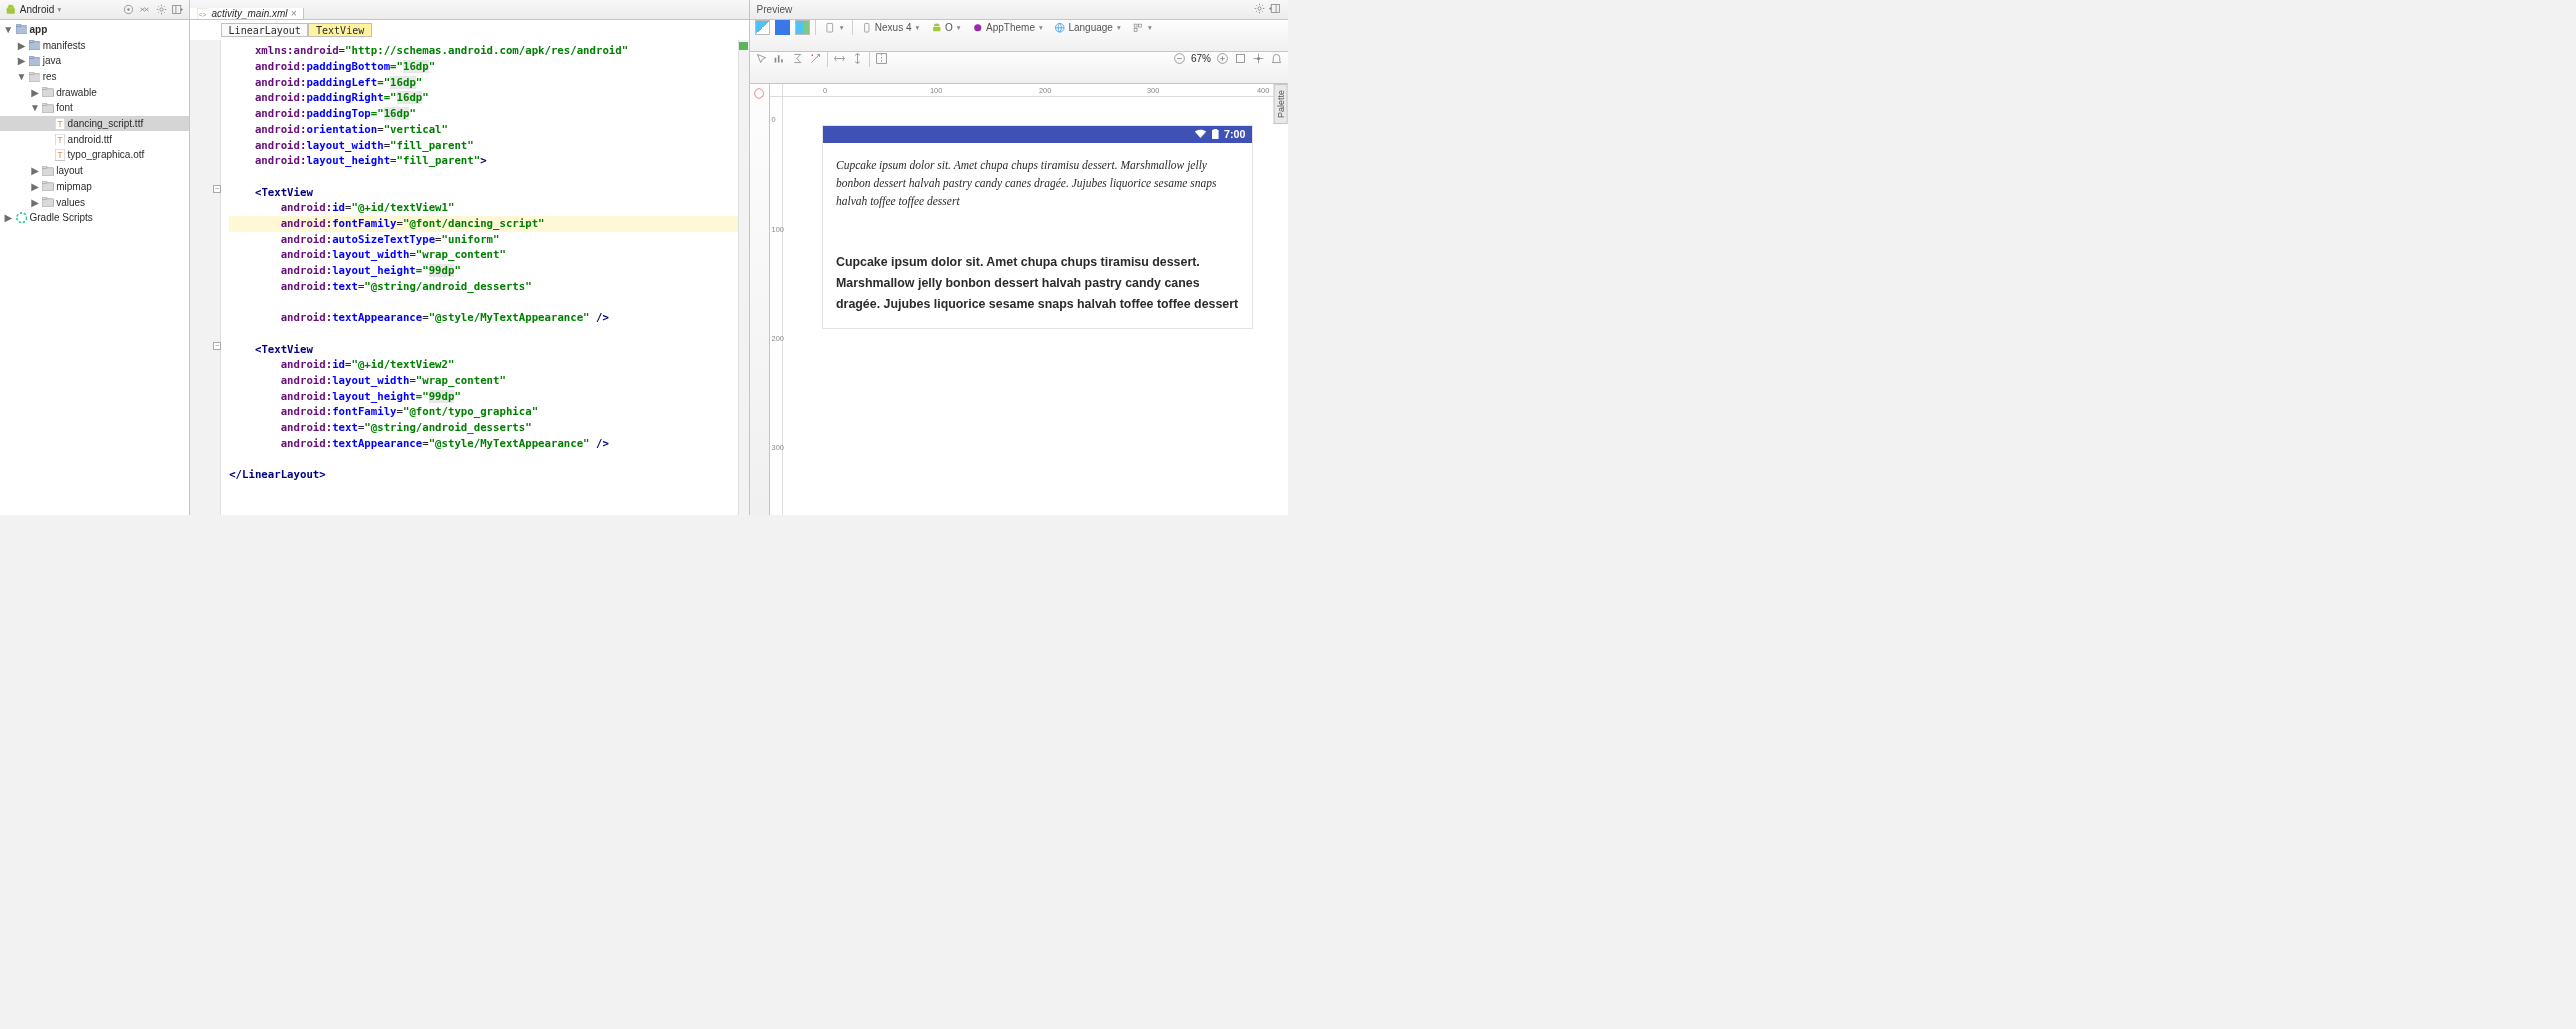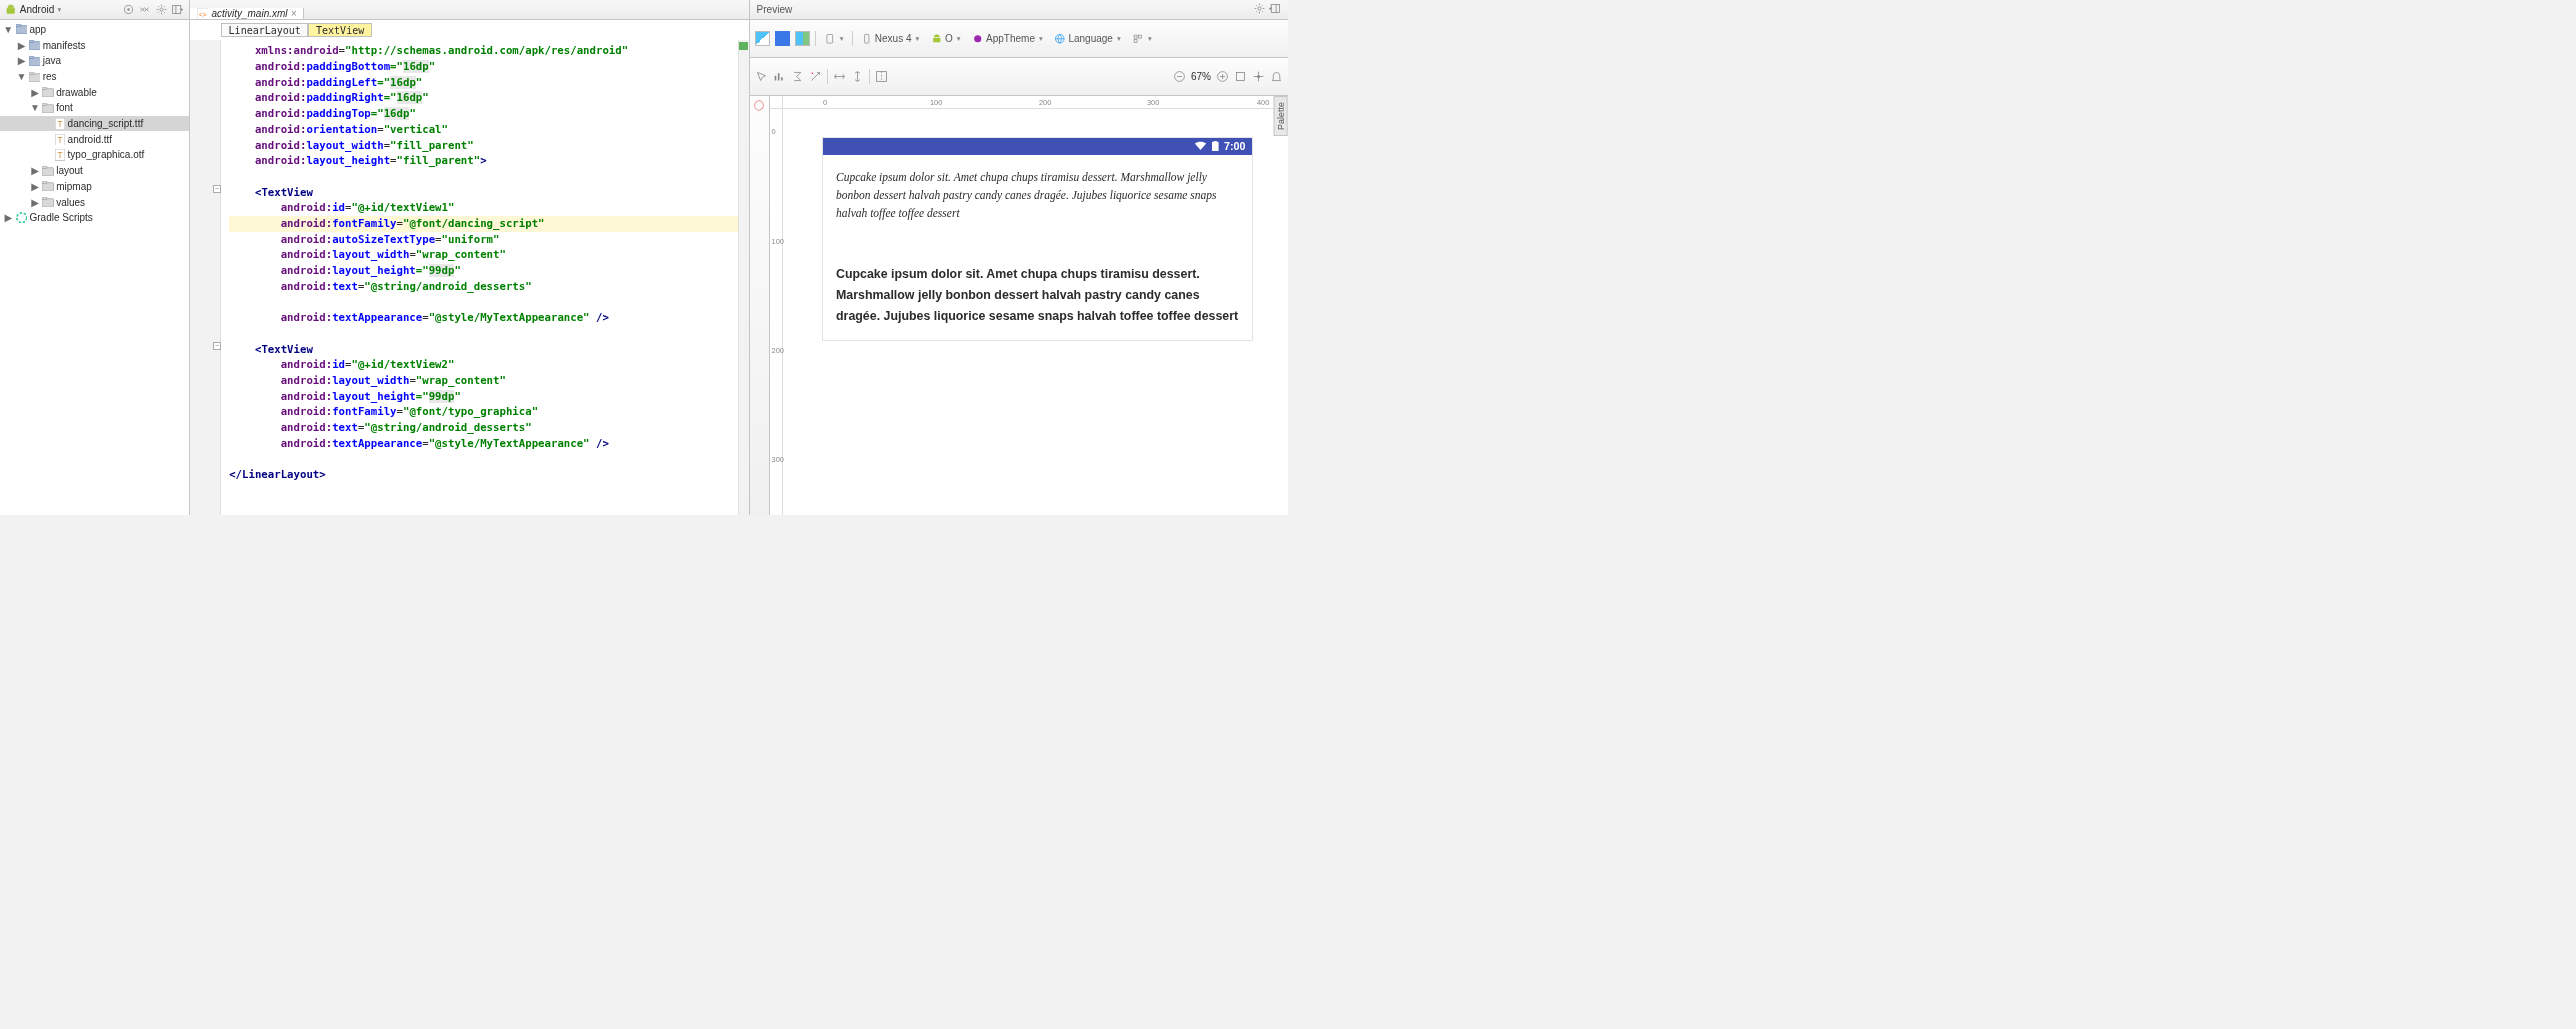--- a/index.html
+++ b/index.html
@@ -11,21 +11,21 @@
 .left-toolbar { height: 20px; background: linear-gradient(#f8f8f8,#ececec); border-bottom: 0.8px solid #c5c5c5; display: flex; align-items: center; padding: 0 5px; gap: 3.3px; }
 .left-toolbar .title { display: flex; align-items: center; gap: 3.3px; flex: 1; }
 .left-toolbar .droid { width: 11.5px; height: 11.5px; }
 .tb-icon { width: 13px; height: 13px; display: inline-flex; align-items: center; justify-content: center; color: #6e6e6e; cursor: pointer; }
 .tree { flex: 1; overflow: auto; padding-top: 1.6px; font-size: 10px; }
 .tree-row { display: flex; align-items: center; height: 15.7px; padding-left: 3.3px; gap: 1.6px; white-space: nowrap; }
 .tree-row.sel { background: #d5d5d5; }
 .tree-row .arrow { width: 10px; text-align: center; color: #6e6e6e; }
 .tree-row .icon { width: 13px; height: 11.5px; display: inline-flex; align-items: center; justify-content: center; }
 .folder { fill: #b0bfd6; stroke: #7a94bb; }
-.bold { font-weight: normal; }
+.bold { font-weight: bold; }
 
 
 .editor-col { flex: 1; display: flex; flex-direction: column; background: #fff; border-right: 0.8px solid #c5c5c5; min-width: 0; }
 .tabs { height: 20px; background: linear-gradient(#f8f8f8,#ececec); border-bottom: 0.8px solid #c5c5c5; display: flex; align-items: flex-end; font-style: italic; }
 .tab { display: flex; align-items: center; gap: 3.3px; padding: 0 6.6px; border-right: 0.8px solid #c5c5c5; background: #fff; font-size: 10px; }
 .tab .close { color: #888; }
 .breadcrumb { height: 20px; display: flex; align-items: center; padding-left: 31px; gap: 0; }
 .breadcrumb .seg { border: 0.8px solid #c0c0c0; padding: 0.8px 6.6px; background: #fafafa; font-family: Menlo, Consolas, monospace; font-size: 10px; }
 .breadcrumb .seg.hl { background: #fff3a0; }
 .code-wrap { flex: 1; position: relative; overflow: hidden; }
@@ -37,21 +37,21 @@
 .code .tag { color: #000080; font-weight: bold; }
 .code .dimbg { background: #e8e8e8; }
 .code .hl-line { background: #fff8d6; display: inline-block; width: 100%; }
 .err-stripe { position: absolute; right: 0; top: 0; bottom: 0; width: 11.5px; background: #f2f2f2; border-left: 0.8px solid #e0e0e0; }
 .err-stripe .ok { position: absolute; top: 1.6px; left: 0.8px; right: 0.8px; height: 8.2px; background: #5fb35f; }
 .fold { position: absolute; left: 23px; width: 8.2px; height: 8.2px; border: 0.8px solid #aaa; background: #fff; font-size: 7.4px; line-height: 6.6px; text-align: center; color: #888; }
 
 
 .preview-panel { width: 538px; background: #f2f2f2; display: flex; flex-direction: column; }
 .preview-header { height: 20px; background: linear-gradient(#f8f8f8,#ececec); border-bottom: 0.8px solid #c5c5c5; display: flex; align-items: center; padding: 0 6.6px; justify-content: space-between; font-size: 10px; color: #555; }
-.preview-tb1, .preview-tb2 { height: 38px; background: linear-gradient(#fdfdfd,#f0f0f0); border-bottom: 0.8px solid #c5c5c5; display: flex; align-items: center; padding: 0 5px; gap: 5px; }
+.preview-tb1, .preview-tb2 { height: 32px; background: linear-gradient(#fdfdfd,#f0f0f0); border-bottom: 0.8px solid #c5c5c5; display: flex; align-items: flex-start; padding: 0 5px; gap: 5px; }
 .palette-tab { position: absolute; right: 0; writing-mode: vertical-rl; font-size: 9px; background: #e8e8e8; border: 0.8px solid #c5c5c5; padding: 5px 0.8px; color: #555; transform: rotate(180deg); }
 .preview-body { flex: 1; position: relative; display: flex; }
 .icon-col { width: 20px; background: linear-gradient(#fdfdfd,#f0f0f0); border-right: 0.8px solid #c5c5c5; display: flex; flex-direction: column; align-items: center; padding-top: 3.3px; gap: 5px; }
 .canvas { flex: 1; position: relative; background: #fff; overflow: hidden; }
 .ruler-h { position: absolute; top: 0; left: 13px; right: 0; height: 13px; background: #fff; border-bottom: 0.8px solid #ddd; font-size: 7.4px; color: #888; }
 .ruler-h span { position: absolute; top: 1.6px; }
 .ruler-v { position: absolute; top: 13px; left: 0; bottom: 0; width: 13px; background: #fff; border-right: 0.8px solid #ddd; font-size: 7.4px; color: #888; }
 .ruler-v span { position: absolute; left: 1.6px; writing-mode: initial; }
 .ruler-corner { position: absolute; top: 0; left: 0; width: 13px; height: 13px; background: #fff; border-right: 0.8px solid #ddd; border-bottom: 0.8px solid #ddd; }
 .device { position: absolute; top: 42px; left: 53px; width: 429px; background: #fff; box-shadow: 0 0 0 0.8px #ddd; }

